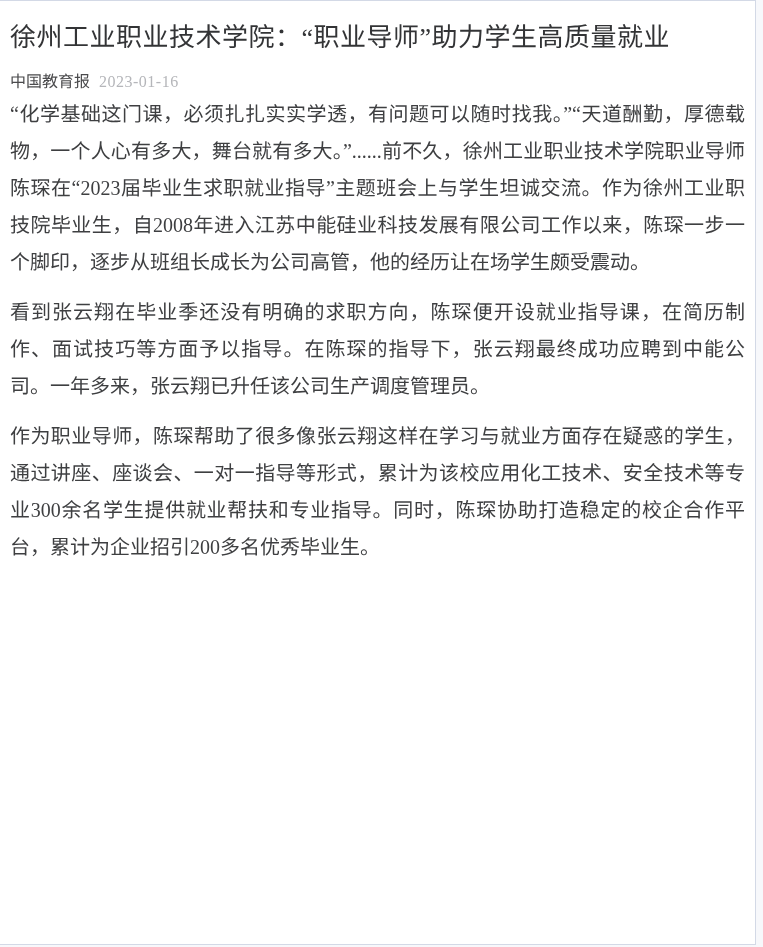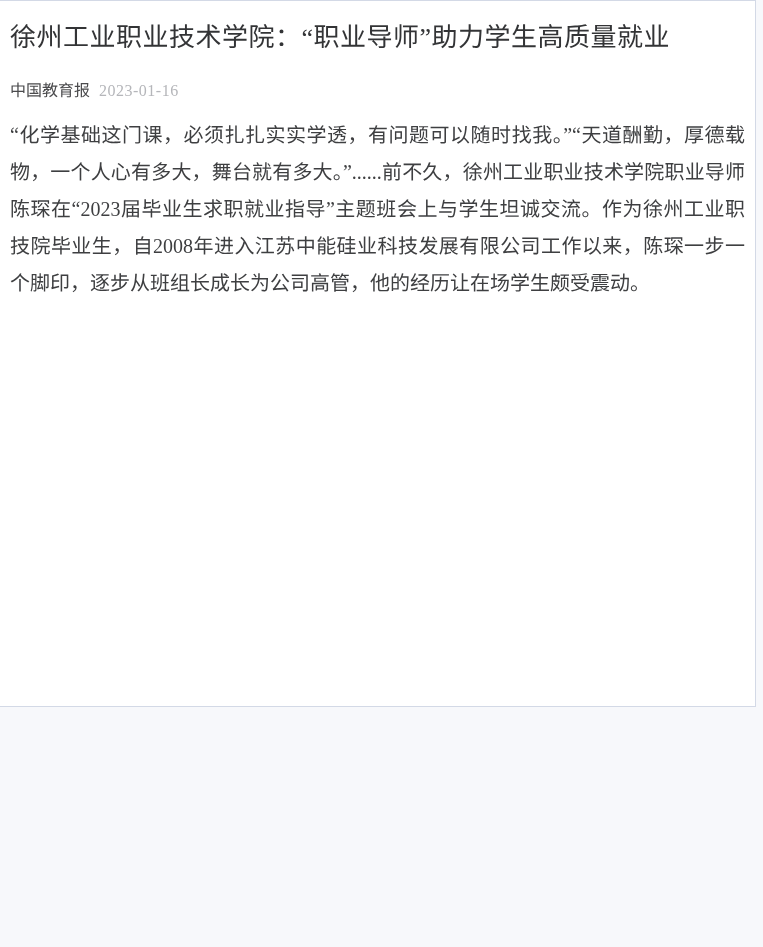--- a/index.html
+++ b/index.html
@@ -12,48 +12,48 @@
     width: 763px;
     height: 947px;
     position: relative;
     overflow: hidden;
   }
   .card {
     position: absolute;
     left: -1px;
     top: 0;
     width: 757px;
-    height: 707px;
+    height: 945px;
     box-sizing: border-box;
     background: #ffffff;
     border: 1px solid #d3d9e6;
     padding: 6px 10px 10px 10px;
     overflow: hidden;
   }
   h1.title {
     font-size: 26px;
     font-weight: 400;
     color: #333436;
     margin: 13px 0 0 0;
     line-height: 36px;
     letter-spacing: 0.5px;
   }
   .byline {
-    margin-top: 24px;
+    margin-top: 15px;
     font-size: 16px;
     line-height: 22px;
     color: #4b4b4d;
   }
   .byline .date {
     color: #b5b6ba;
     margin-left: 9px;
     letter-spacing: 0.5px;
   }
   .content {
-    margin-top: 15px;
+    margin-top: 3px;
   }
   .content p {
     font-size: 20px;
     line-height: 37px;
     color: #3e3f41;
     text-align: justify;
     text-justify: inter-ideograph;
     margin: 0 0 13px 0;
   }
 </style>
@@ -64,16 +64,18 @@
   <div class="card">
 
     <h1 class="title">徐州工业职业技术学院：“职业导师”助力学生高质量就业</h1>
 
     <div class="byline">
       <span>中国教育报</span><span class="date">2023-01-16</span>
     </div>
 
     <div class="content">
       <p>“化学基础这门课，必须扎扎实实学透，有问题可以随时找我。”“天道酬勤，厚德载物，一个人心有多大，舞台就有多大。”......前不久，徐州工业职业技术学院职业导师陈琛在“2023届毕业生求职就业指导”主题班会上与学生坦诚交流。作为徐州工业职技院毕业生，自2008年进入江苏中能硅业科技发展有限公司工作以来，陈琛一步一个脚印，逐步从班组长成长为公司高管，他的经历让在场学生颇受震动。</p>
+      <p>看到张云翔在毕业季还没有明确的求职方向，陈琛便开设就业指导课，在简历制作、面试技巧等方面予以指导。在陈琛的指导下，张云翔最终成功应聘到中能公司。一年多来，张云翔已升任该公司生产调度管理员。</p>
+      <p>作为职业导师，陈琛帮助了很多像张云翔这样在学习与就业方面存在疑惑的学生，通过讲座、座谈会、一对一指导等形式，累计为该校应用化工技术、安全技术等专业300余名学生提供就业帮扶和专业指导。同时，陈琛协助打造稳定的校企合作平台，累计为企业招引200多名优秀毕业生。</p>
     </div>
 
   </div>
 </div>
 
 </body></html>

